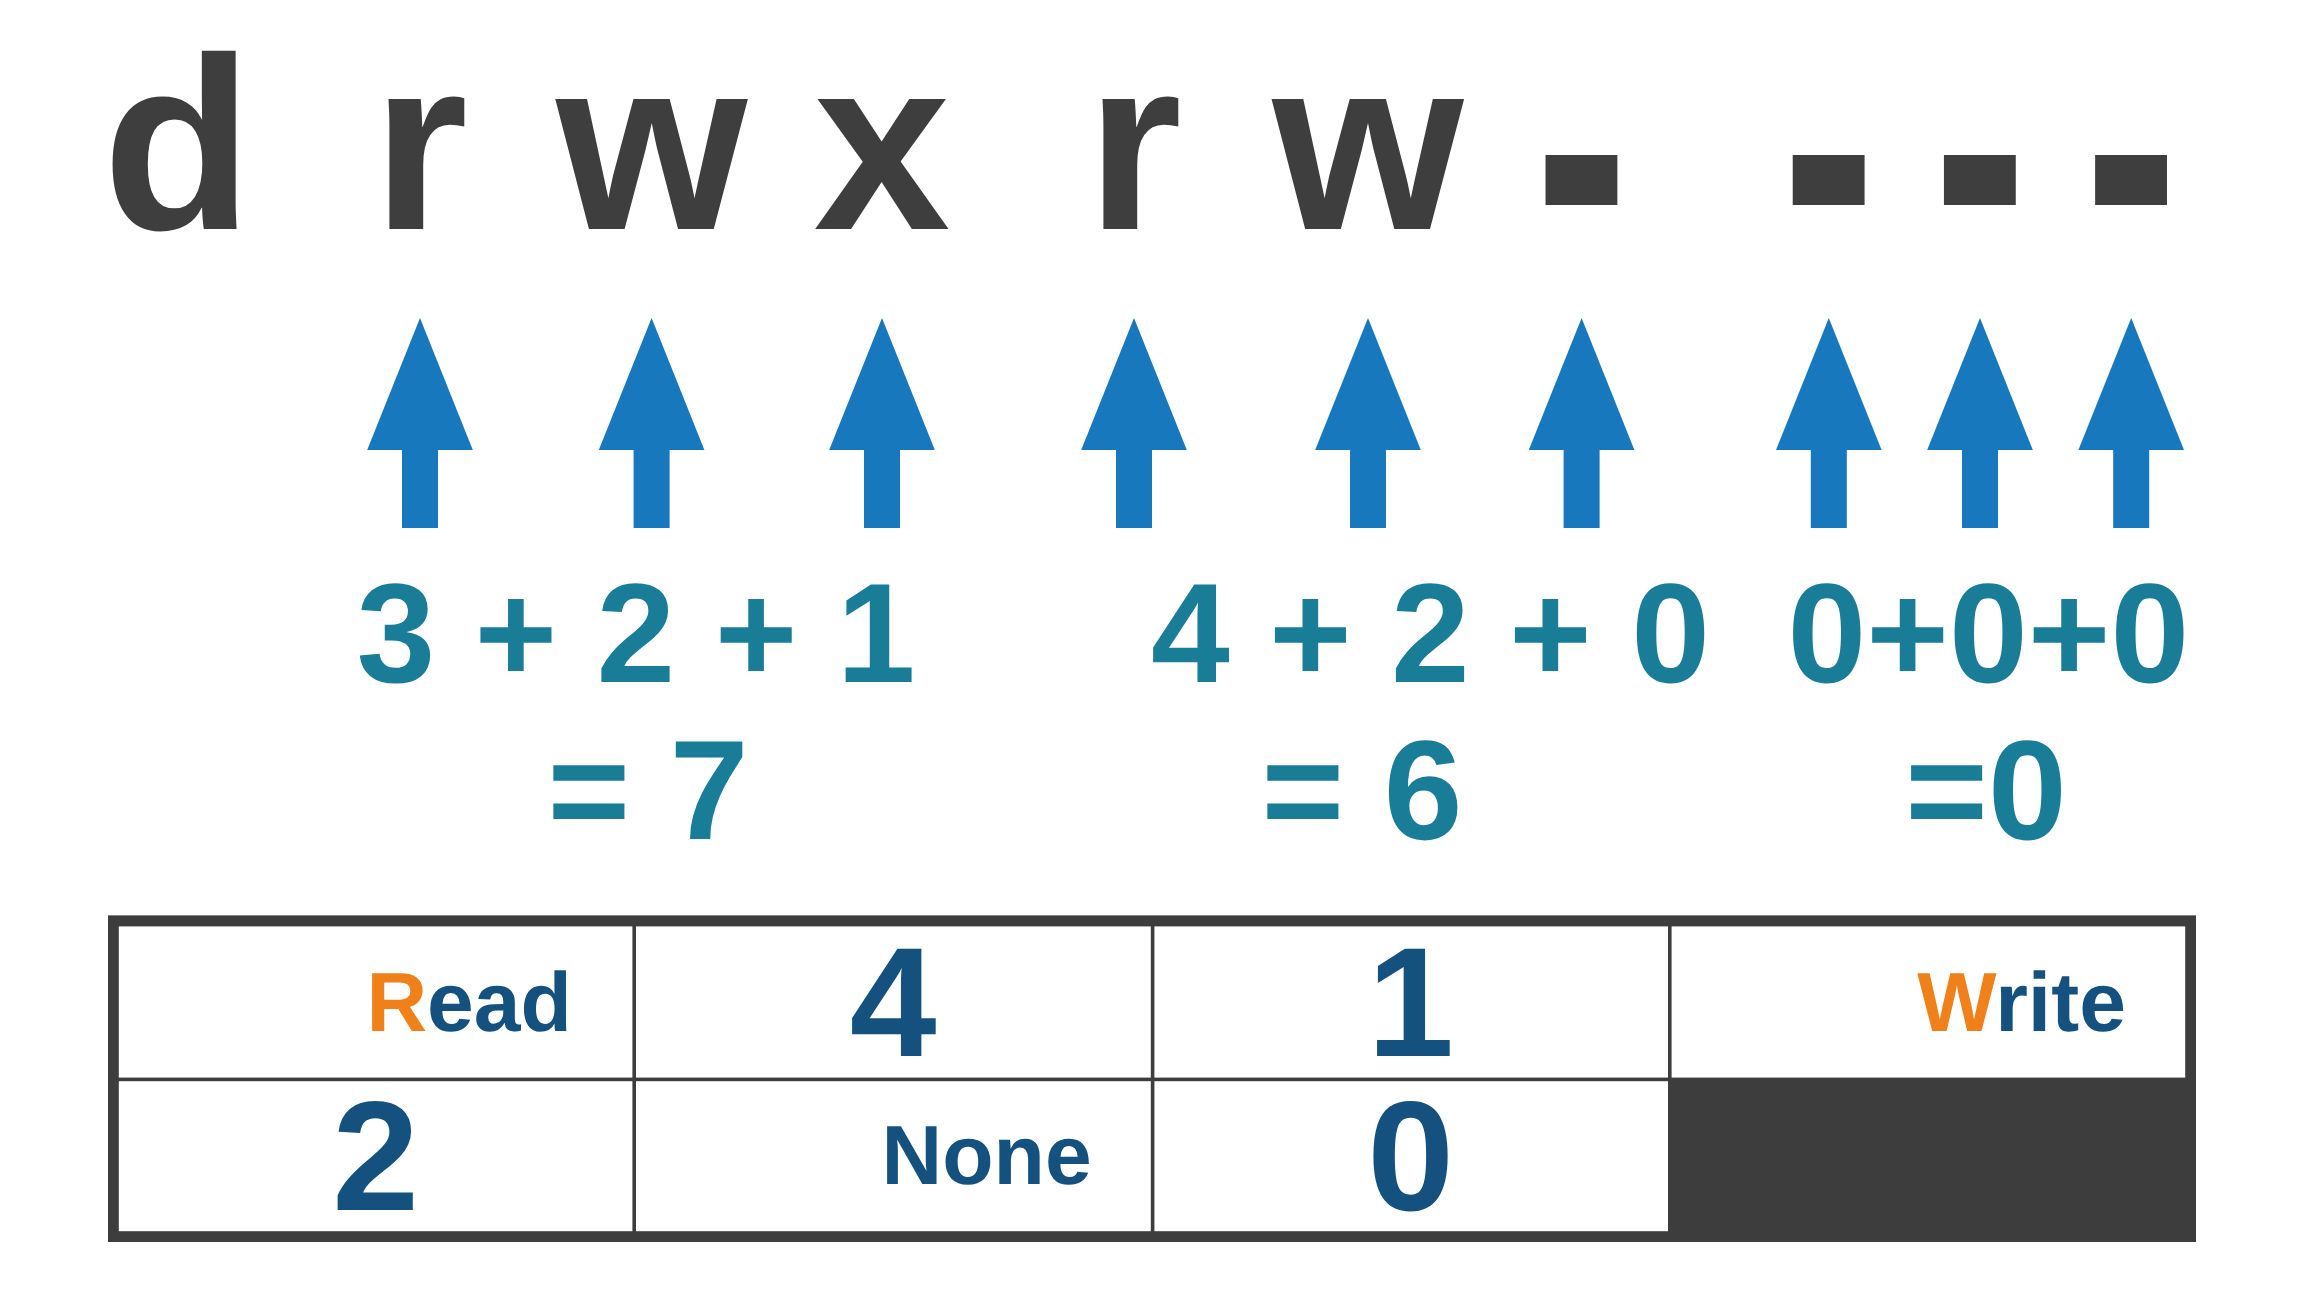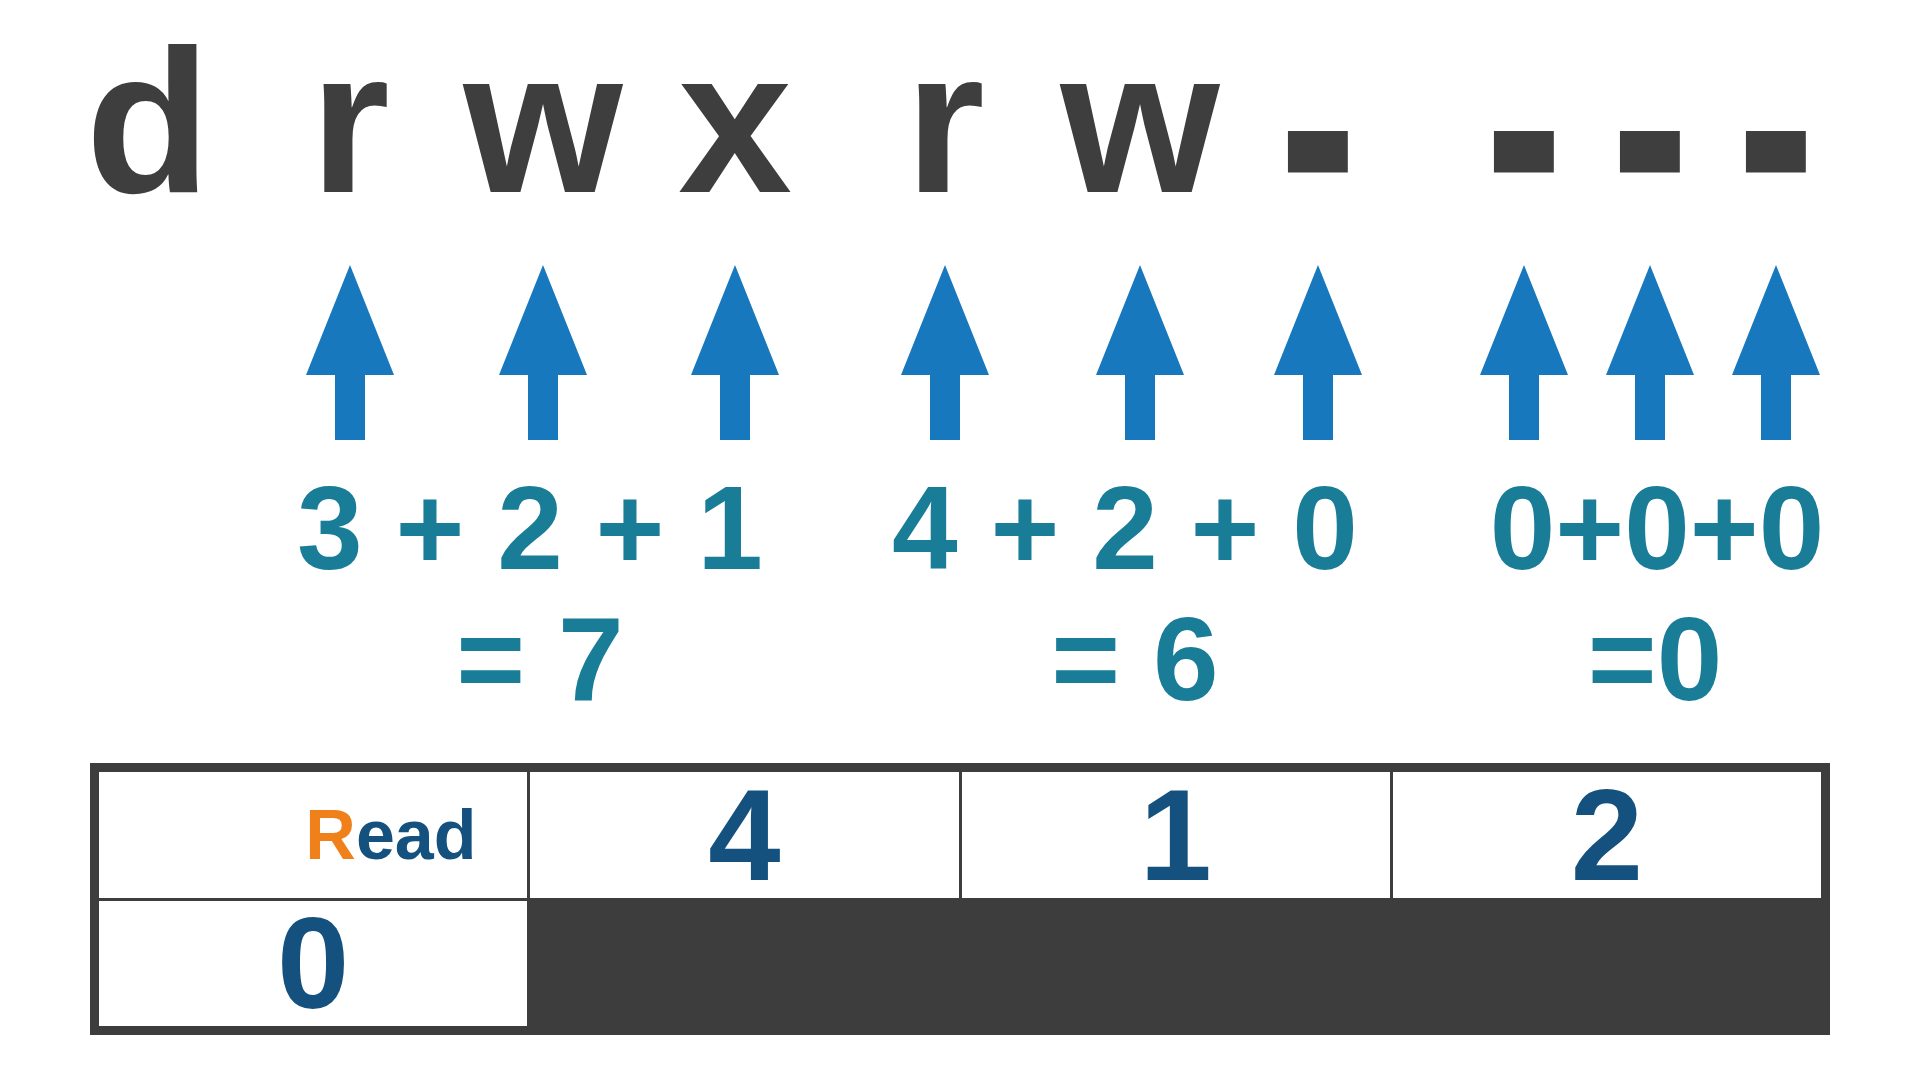--- a/index.html
+++ b/index.html
@@ -138,21 +138,21 @@
         <div class="arrow-stem"></div>
       </div>
     <div class="arrow" style="left:1776px">
         <div class="arrow-head"></div>
         <div class="arrow-stem"></div>
       </div>
   </div>
 
   <div>
     <span class="sum" style="left:530px">3 + 2 + 1</span>
-    <span class="sum" style="left:1125px">4 + 2 + 0</span>
+    <span class="sum" style="left:1192px">4 + 2 + 0</span>
     <span class="sum" style="left:1657px">0+0+0</span>
   </div>
 
   <div>
     <span class="result" style="left:540px">= 7</span>
     <span class="result" style="left:1135px">= 6</span>
     <span class="result" style="left:1655px">=0</span>
   </div>
 
   <div class="legend">
@@ -163,20 +163,30 @@
       </span>
     </div>
     <div class="cell">
       <span class="cell-number">4</span>
     </div>
     <div class="cell">
       <span class="cell-number">1</span>
     </div>
 
     <div class="cell">
+      <span class="cell-label">
+        <span class="orange">W</span><span class="navy">rite</span>
+      </span>
+    </div>
+    <div class="cell">
       <span class="cell-number">2</span>
+    </div>
+    <div class="cell">
+      <span class="cell-label">
+        <span class="navy">None</span>
+      </span>
     </div>
     <div class="cell">
       <span class="cell-number">0</span>
     </div>
   </div>
 
 </div>
 
 </body></html>

